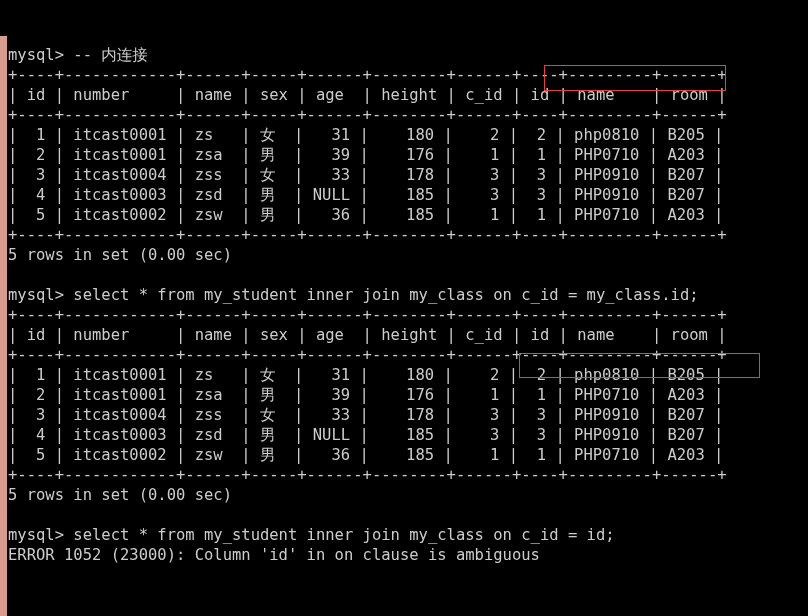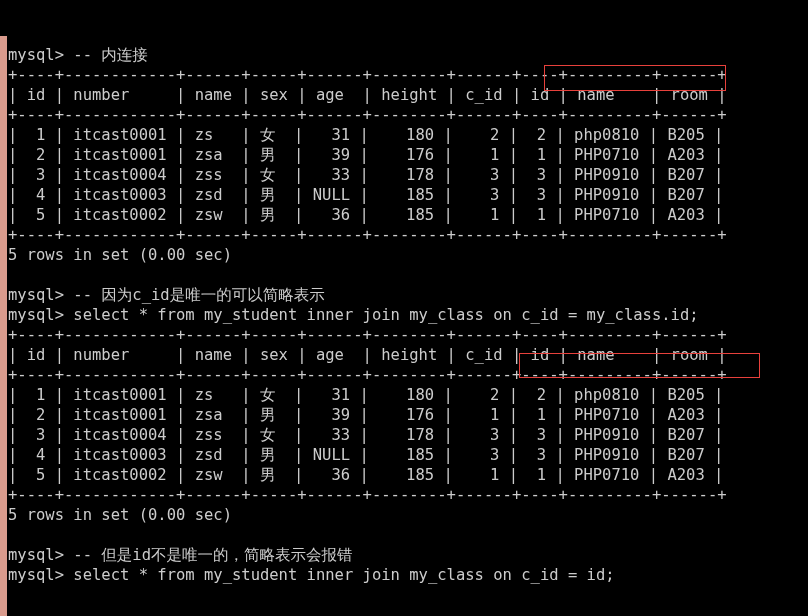--- a/index.html
+++ b/index.html
@@ -91,35 +91,34 @@
     <span class="line">| id | number     | name | sex | age  | height | c_id | id | name    | room |</span>
     <span class="line">+----+------------+------+-----+------+--------+------+----+---------+------+</span>
     <span class="line">|  1 | itcast0001 | zs   | 女  |   31 |    180 |    2 |  2 | php0810 | B205 |</span>
     <span class="line">|  2 | itcast0001 | zsa  | 男  |   39 |    176 |    1 |  1 | PHP0710 | A203 |</span>
     <span class="line">|  3 | itcast0004 | zss  | 女  |   33 |    178 |    3 |  3 | PHP0910 | B207 |</span>
     <span class="line">|  4 | itcast0003 | zsd  | 男  | NULL |    185 |    3 |  3 | PHP0910 | B207 |</span>
     <span class="line">|  5 | itcast0002 | zsw  | 男  |   36 |    185 |    1 |  1 | PHP0710 | A203 |</span>
     <span class="line">+----+------------+------+-----+------+--------+------+----+---------+------+</span>
     <span class="line">5 rows in set (0.00 sec)</span>
     <span class="line blank"></span>
-    <span class="line">mysql&gt; -- 因为c_id是唯一的可以简略表示</span>
     <span class="line">mysql&gt; select * from my_student inner join my_class on c_id = my_class.id;</span>
     <span class="line">+----+------------+------+-----+------+--------+------+----+---------+------+</span>
     <span class="line">| id | number     | name | sex | age  | height | c_id | id | name    | room |</span>
     <span class="line">+----+------------+------+-----+------+--------+------+----+---------+------+</span>
     <span class="line">|  1 | itcast0001 | zs   | 女  |   31 |    180 |    2 |  2 | php0810 | B205 |</span>
     <span class="line">|  2 | itcast0001 | zsa  | 男  |   39 |    176 |    1 |  1 | PHP0710 | A203 |</span>
     <span class="line">|  3 | itcast0004 | zss  | 女  |   33 |    178 |    3 |  3 | PHP0910 | B207 |</span>
     <span class="line">|  4 | itcast0003 | zsd  | 男  | NULL |    185 |    3 |  3 | PHP0910 | B207 |</span>
     <span class="line">|  5 | itcast0002 | zsw  | 男  |   36 |    185 |    1 |  1 | PHP0710 | A203 |</span>
     <span class="line">+----+------------+------+-----+------+--------+------+----+---------+------+</span>
     <span class="line">5 rows in set (0.00 sec)</span>
     <span class="line blank"></span>
-    <span class="line">mysql&gt; -- 但是id不是唯一的，简略表示会报错</span>
     <span class="line">mysql&gt; select * from my_student inner join my_class on c_id = id;</span>
+    <span class="line">ERROR 1052 (23000): Column 'id' in on clause is ambiguous</span>
   </div>
 
   <div class="hlbox" id="hl-box-1"></div>
   <div class="hlbox" id="hl-box-2"></div>
 
   <div id="watermark">https://blog.csdn.net/aaaaaab_</div>
 
 </div>
 
 </body></html>

